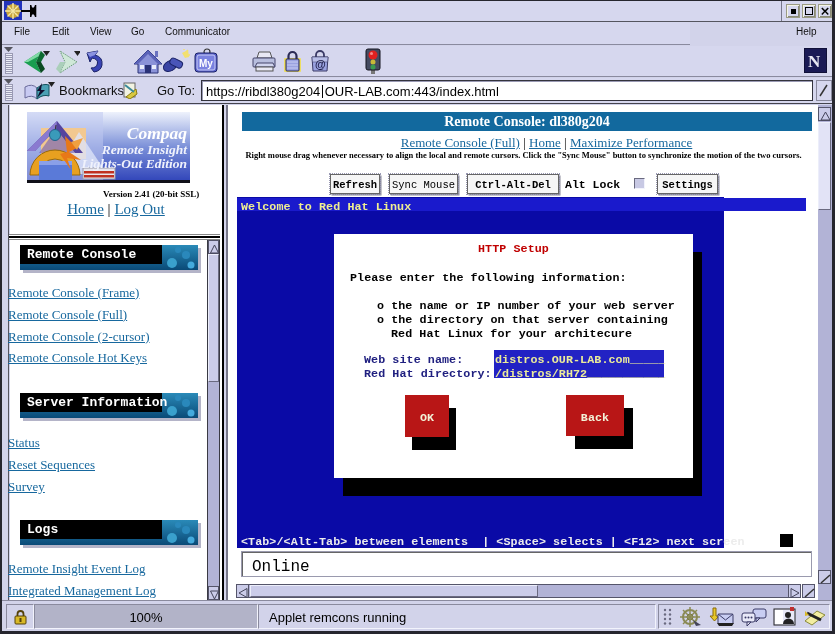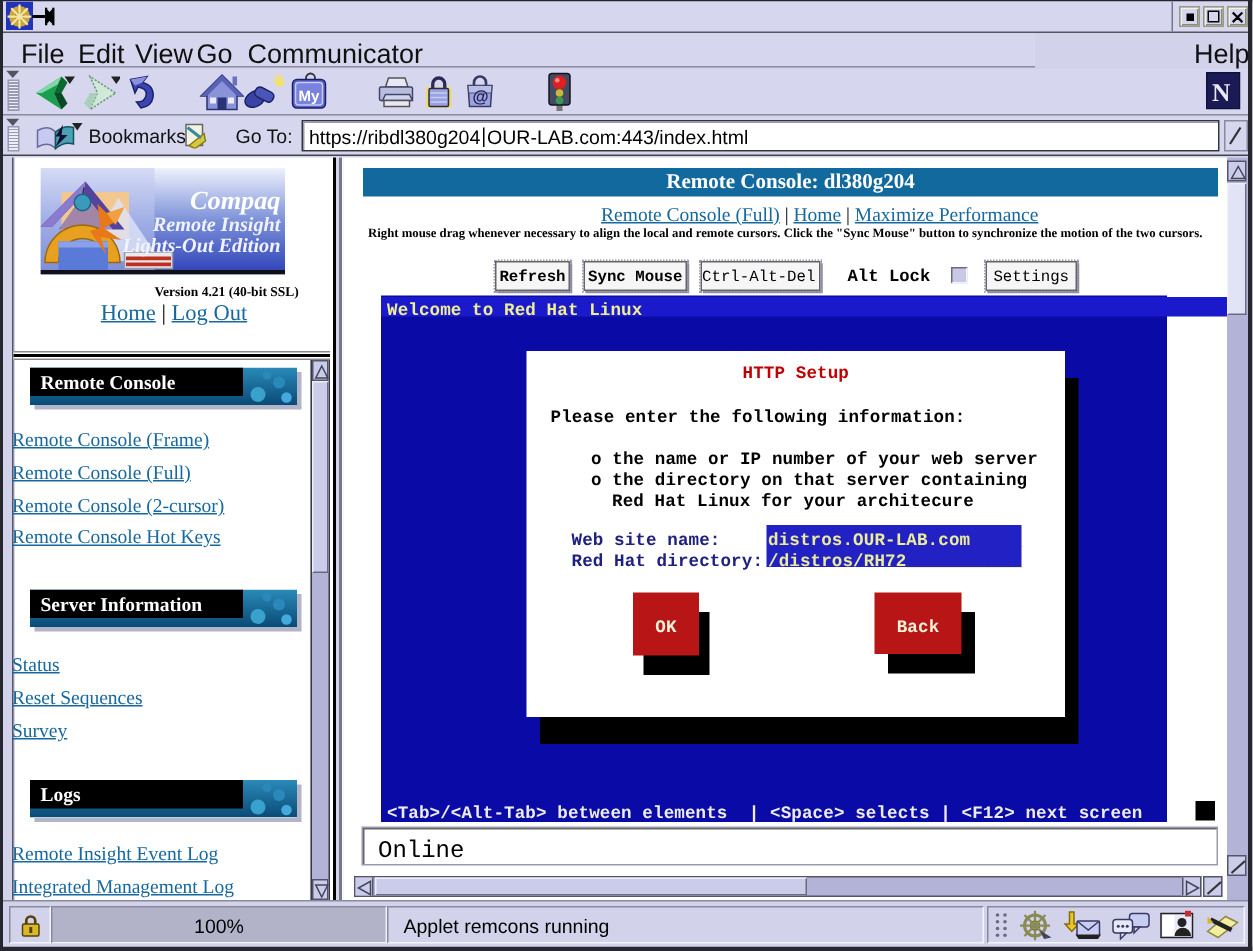--- a/index.html
+++ b/index.html
@@ -15,21 +15,21 @@
 #edgeT { left:0; top:0; width:835px; height:1px; background:#26262e; }
 #edgeB { left:0; top:631px; width:835px; height:3px; background:#26262e; }
 
 
 #titlebar { left:2px; top:1px; width:830px; height:21px; background:#d6d7ee; border-bottom:1px solid #55555f; }
 #title-text { left:40px; top:4px; font-size:13px; font-weight:bold; color:#82828c; }
 #tb-sep { left:779px; top:0; width:1px; height:20px; background:#77778a; }
 .tbtn { top:3px; width:14px; height:14px; background:#d6d7ee; border:1px solid #9a9a84; box-shadow:inset 1px 1px 0 #f4f4e6, inset -1px -1px 0 #8a8a78; color:#000; text-align:center; line-height:12px; font-size:10px; font-weight:bold; }
 
 
-#menubar { left:2px; top:22px; width:688px; height:23px; background:#d6d7ee; border-bottom:1px solid #8a8a9e; font-size:18px; color:#111;padding-left:44px; }
+#menubar { left:2px; top:22px; width:688px; height:23px; background:#d6d7ee; border-bottom:1px solid #8a8a9e; font-size:10px; color:#111;padding-left:44px; }
 .mitem { top:4px; }
 
 
 #toolbar { left:2px; top:46px; width:830px; height:31px; background:#d6d7ee; border-bottom:1px solid #8a8a9e; }
 .grip { left:3px; width:8px; background:repeating-linear-gradient(180deg,#eceef8 0 1px,#9a9ab4 1px 2px); border:1px solid #9a9ab4; }
 
 
 #locbar { left:2px; top:78px; width:830px; height:26px; background:#d6d7ee; border-bottom:1px solid #44444e; font-size:13px; }
 #urlfield { left:199px; top:2px; width:612px; height:21px; background:#fff; border:1px solid #33333d; box-shadow:1px 1px 0 #9a9ab4 inset; font-size:13px; color:#000; padding:3px 0 0 4px; white-space:nowrap; overflow:hidden; }
 #urlbtn { left:814px; top:2px; width:16px; height:21px; background:#d6d7ee; border:1px solid #8a8a9e; }
@@ -37,26 +37,26 @@
 
 #leftstrip { left:2px; top:105px; width:7px; height:495px; background:#d2d3ea; border-right:1px solid #55555f; }
 #sideframe { left:10px; top:105px; width:210px; height:495px; background:#fff; }
 #side-sb { left:207px; top:240px; width:13px; height:360px; background:#b2b3d6; border-left:1px solid #3a3a44; border-right:1px solid #3a3a44; }
 #vgroove { left:220px; top:105px; width:9px; height:495px; background:#fff; }
 #mainframe { left:229px; top:105px; width:589px; height:495px; background:#fff; }
 #main-sb { left:818px; top:105px; width:14px; height:495px; background:#b2b3d6; }
 
 
 .navbar { left:20px; width:178px; height:25px; box-shadow:3px 3px 0 #b4b4c8; }
-.navbar .txt { position:absolute; left:7px; top:2px; color:#fff; font-weight:bold; font-size:13px; font-family:Liberation Serif, serif; }
+.navbar .txt { position:absolute; left:7px; top:2px; color:#fff; font-weight:bold; font-size:13px; font-family:Liberation Mono, monospace; }
 .navlink { left:8px; font-family:Liberation Serif, serif; font-size:13px; color:#17689e; }
 a.navlink { color:#17689e; }
 
 
-#console { left:254px; top:197px; width:524px; height:351px; background:#0a0aa6; }
+#console { left:237px; top:197px; width:487px; height:351px; background:#0a0aa6; }
 .cmono { font-family:"Liberation Mono", monospace; font-weight:bold; font-size:11.7px; letter-spacing:0.08px; white-space:pre; }
 
 
 #statusbar { left:2px; top:602px; width:830px; height:29px; background:#d2d3ea; }
 .sunk { border-top:1px solid #8a8a9e; border-left:1px solid #8a8a9e; border-bottom:1px solid #f2f3fc; border-right:1px solid #f2f3fc; }
 </style>
 </head>
 <body>
 <div class="abs" id="edgeT"></div>
 <div class="abs" id="edgeL"></div>
@@ -242,21 +242,21 @@
   <path d="M38 24 L50 36 L42 40 L54 48 L40 46 L44 58 L33 42 L40 40 Z" fill="#e87818"></path>
   <path d="M44 30 L56 26 L50 38 Z" fill="#f0a040"></path>
   <rect x="56" y="56" width="32" height="11" fill="#e8e8ee" stroke="#9a9aa8"></rect>
   <rect x="57" y="59" width="30" height="2.5" fill="#c03020"></rect>
   <rect x="57" y="63" width="30" height="2.5" fill="#c03020"></rect>
   <rect x="0" y="68" width="163" height="3" fill="#101018"></rect>
   <text x="160" y="27" text-anchor="end" font-family="Liberation Serif" font-style="italic" font-weight="bold" font-size="17.5" fill="#fff">Compaq</text>
   <text x="160" y="42" text-anchor="end" font-family="Liberation Serif" font-style="italic" font-weight="bold" font-size="13.5" fill="#f0f2fc">Remote Insight</text>
   <text x="160" y="56" text-anchor="end" font-family="Liberation Serif" font-style="italic" font-weight="bold" font-size="13.5" fill="#f0f2fc">Lights-Out Edition</text>
 </svg>
-<div class="abs serif" style="left:103px;top:189px;white-space:nowrap;font-size:9px;font-weight:bold;color:#000">Version 4.21 (40-bit SSL)</div>
+<div class="abs serif" style="left:103px;top:189px;white-space:nowrap;font-size:9px;font-weight:bold;color:#000">Version 2.41 (20-bit SSL)</div>
 <div class="abs serif" style="left:16px;top:201px;width:200px;text-align:center;font-size:15px;color:#000">
   <a style="color:#17689e">Home</a> | <a style="color:#17689e">Log Out</a>
 </div>
 
 <div class="abs" style="left:9px;top:234px;width:211px;height:6px;background:#fff;border-top:1px solid #888;border-bottom:1px solid #888">
   <div style="margin-top:1px;height:2px;background:#000"></div>
 </div>
 
 <div class="abs navbar" style="top:245px">
   <svg width="178" height="25">
@@ -330,25 +330,25 @@
 </div>
 
 <div class="abs" id="mainframe"></div>
 <div class="abs" style="left:242px;top:112px;width:570px;height:19px;background:#12699e;color:#fff;text-align:center;font-family:'Liberation Serif',serif;font-weight:bold;font-size:14px;padding-top:2px">Remote Console: dl380g204</div>
 <div class="abs serif" style="left:252px;top:135px;width:589px;text-align:center;font-size:13px;color:#000">
   <a style="color:#17689e">Remote Console (Full)</a> | <a style="color:#17689e">Home</a> | <a style="color:#17689e">Maximize Performance</a>
 </div>
 <div class="abs serif" style="left:229px;top:150px;width:589px;text-align:center;font-size:8.5px;font-weight:bold;color:#000">Right mouse drag whenever necessary to align the local and remote cursors. Click the "Sync Mouse" button to synchronize the motion of the two cursors.</div>
 
 <div class="abs mono" style="left:330px;top:174px;width:50px;height:20px;background:#f6f6f6;border:1px solid #666;outline:1px dotted #9a9ab4;box-shadow:1.5px 1.5px 0 #8a8a9a;font-size:10.5px;font-weight:bold;text-align:center;padding-top:4px">Refresh</div>
-<div class="abs mono" style="left:389px;top:174px;width:69px;height:20px;background:#f6f6f6;border:1px solid #666;outline:1px dotted #9a9ab4;box-shadow:1.5px 1.5px 0 #8a8a9a;font-size:10.5px;font-weight:bold;text-align:center;padding-top:4px">Sync Mouse</div>
-<div class="abs mono" style="left:467px;top:174px;width:80px;height:20px;background:#f6f6f6;border:1px solid #666;outline:1px dotted #9a9ab4;box-shadow:1.5px 1.5px 0 #8a8a9a;font-size:10.5px;font-weight:normal;text-align:left;padding-top:4px">Ctrl-Alt-Del</div>
+<div class="abs mono" style="left:389px;top:174px;width:69px;height:20px;background:#f6f6f6;border:1px solid #666;outline:1px dotted #9a9ab4;box-shadow:1.5px 1.5px 0 #8a8a9a;font-size:10.5px;font-weight:normal;text-align:center;padding-top:4px">Sync Mouse</div>
+<div class="abs mono" style="left:467px;top:174px;width:92px;height:20px;background:#f6f6f6;border:1px solid #666;outline:1px dotted #9a9ab4;box-shadow:1.5px 1.5px 0 #8a8a9a;font-size:10.5px;font-weight:bold;text-align:center;padding-top:4px">Ctrl-Alt-Del</div>
 <div class="abs mono" style="left:565px;top:178px;font-size:11.5px;font-weight:bold">Alt Lock</div>
 <div class="abs" style="left:634px;top:178px;width:11px;height:11px;background:#c8c9e4;border-top:1px solid #6a6a80;border-left:1px solid #6a6a80;border-bottom:1px solid #f2f3fc;border-right:1px solid #f2f3fc"></div>
-<div class="abs mono" style="left:657px;top:174px;width:61px;height:20px;background:#f6f6f6;border:1px solid #666;outline:1px dotted #9a9ab4;box-shadow:1.5px 1.5px 0 #8a8a9a;font-size:10.5px;font-weight:normal;text-align:center;padding-top:4px">Settings</div>
+<div class="abs mono" style="left:657px;top:174px;width:61px;height:20px;background:#f6f6f6;border:1px solid #666;outline:1px dotted #9a9ab4;box-shadow:1.5px 1.5px 0 #8a8a9a;font-size:10.5px;font-weight:bold;text-align:center;padding-top:4px">Settings</div>
 
 <div class="abs" id="console">
   <div class="abs" style="left:0;top:1px;width:569px;height:13px;background:#1a1acc"></div>
   <div class="abs cmono" style="left:4px;top:3px;color:#eeee92">Welcome to Red Hat Linux</div>
 
   <div class="abs" style="left:106px;top:55px;width:359px;height:244px;background:#000"></div>
 
   <div class="abs" style="left:97px;top:37px;width:359px;height:244px;background:#fff">
     <div class="abs cmono" style="left:0;top:8px;width:359px;text-align:center;color:#c00000">HTTP Setup</div>
     <div class="abs cmono" style="left:16px;top:37px;color:#000">Please enter the following information:</div>

